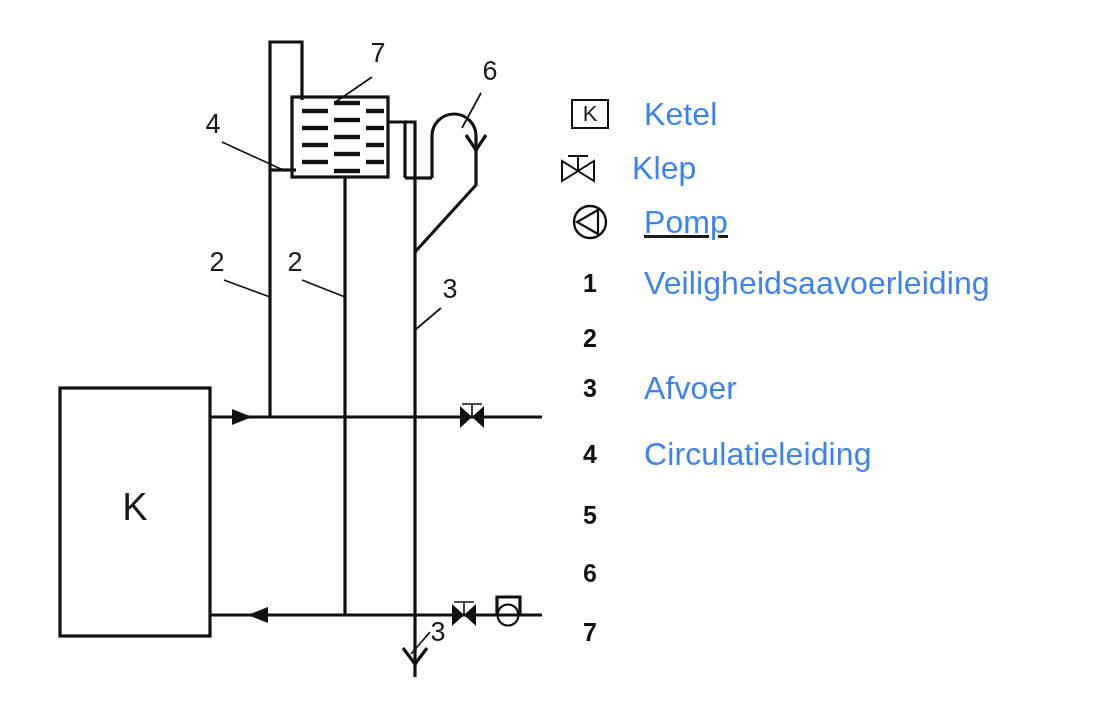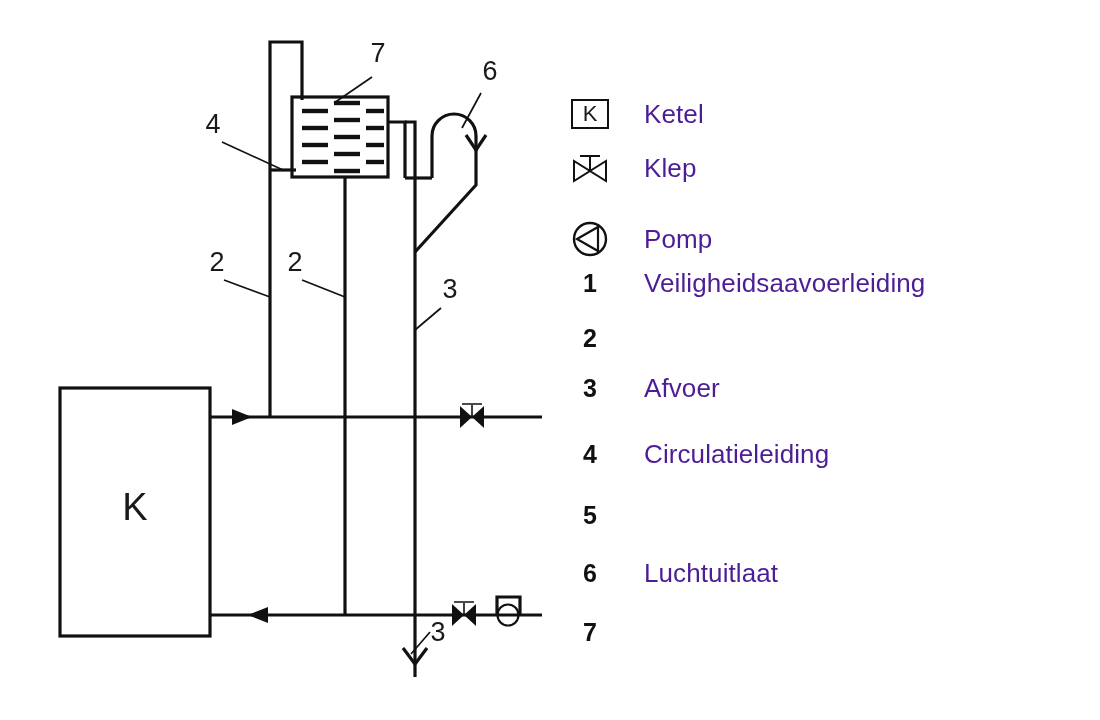--- a/index.html
+++ b/index.html
@@ -92,22 +92,22 @@
   }
   .legend-idx {
     width: 60px;
     flex: 0 0 60px;
     text-align: center;
     font-size: 25px;
     font-weight: bold;
     color: #111111;
   }
   .legend-label {
-    font-size: 26px;
-    color: #4c1d95;
+    font-size: 32px;
+    color: #3b82f6;
     white-space: nowrap;
     padding-left: 24px;
     letter-spacing: 0.1px;
   }
 </style>
 </head>
 <body>
 
 <svg id="canvas" viewBox="0 0 1100 720">
 
@@ -205,32 +205,32 @@
   <div class="legend-row" style="left:560px; top:94px;">
     <div class="legend-sym">
       <svg width="40" height="32" viewBox="0 0 40 32">
         <rect x="2" y="2" width="36" height="28" fill="none" stroke="#111" stroke-width="2"></rect>
         <text class="legend-k" x="20" y="23" text-anchor="middle" fill="#1a1a1a">K</text>
       </svg>
     </div>
     <div class="legend-label">Ketel</div>
   </div>
 
-  <div class="legend-row" style="left:560px; top:148px;">
+  <div class="legend-row" style="left:548px; top:148px;">
     <div class="legend-sym">
       <svg width="40" height="34" viewBox="0 0 40 34">
         <polygon points="4,10 4,30 20,20" fill="none" stroke="#111" stroke-width="2"></polygon>
         <polygon points="36,10 36,30 20,20" fill="none" stroke="#111" stroke-width="2"></polygon>
         <path d="M20 20 V6 M10 5 H30" fill="none" stroke="#111" stroke-width="2"></path>
       </svg>
     </div>
     <div class="legend-label">Klep</div>
   </div>
 
-  <div class="legend-row" style="left:560px; top:219px;">
+  <div class="legend-row" style="left:560px; top:202px;text-decoration:underline;">
     <div class="legend-sym">
       <svg width="40" height="40" viewBox="0 0 40 40">
         <circle cx="20" cy="20" r="16" fill="none" stroke="#111" stroke-width="2.4"></circle>
         <polygon points="28,8 28,32 7,20" fill="none" stroke="#111" stroke-width="2.2"></polygon>
       </svg>
     </div>
     <div class="legend-label">Pomp</div>
   </div>
 
   <div class="legend-row" style="left:560px; top:263px;">
@@ -251,20 +251,19 @@
     <div class="legend-idx">4</div>
     <div class="legend-label">Circulatieleiding</div>
   </div>
 
   <div class="legend-row" style="left:560px; top:495px;">
     <div class="legend-idx">5</div>
   </div>
 
   <div class="legend-row" style="left:560px; top:553px;">
     <div class="legend-idx">6</div>
-    <div class="legend-label">Luchtuitlaat</div>
   </div>
 
   <div class="legend-row" style="left:560px; top:612px;">
     <div class="legend-idx">7</div>
   </div>
 
 </div>
 
 </body></html>

